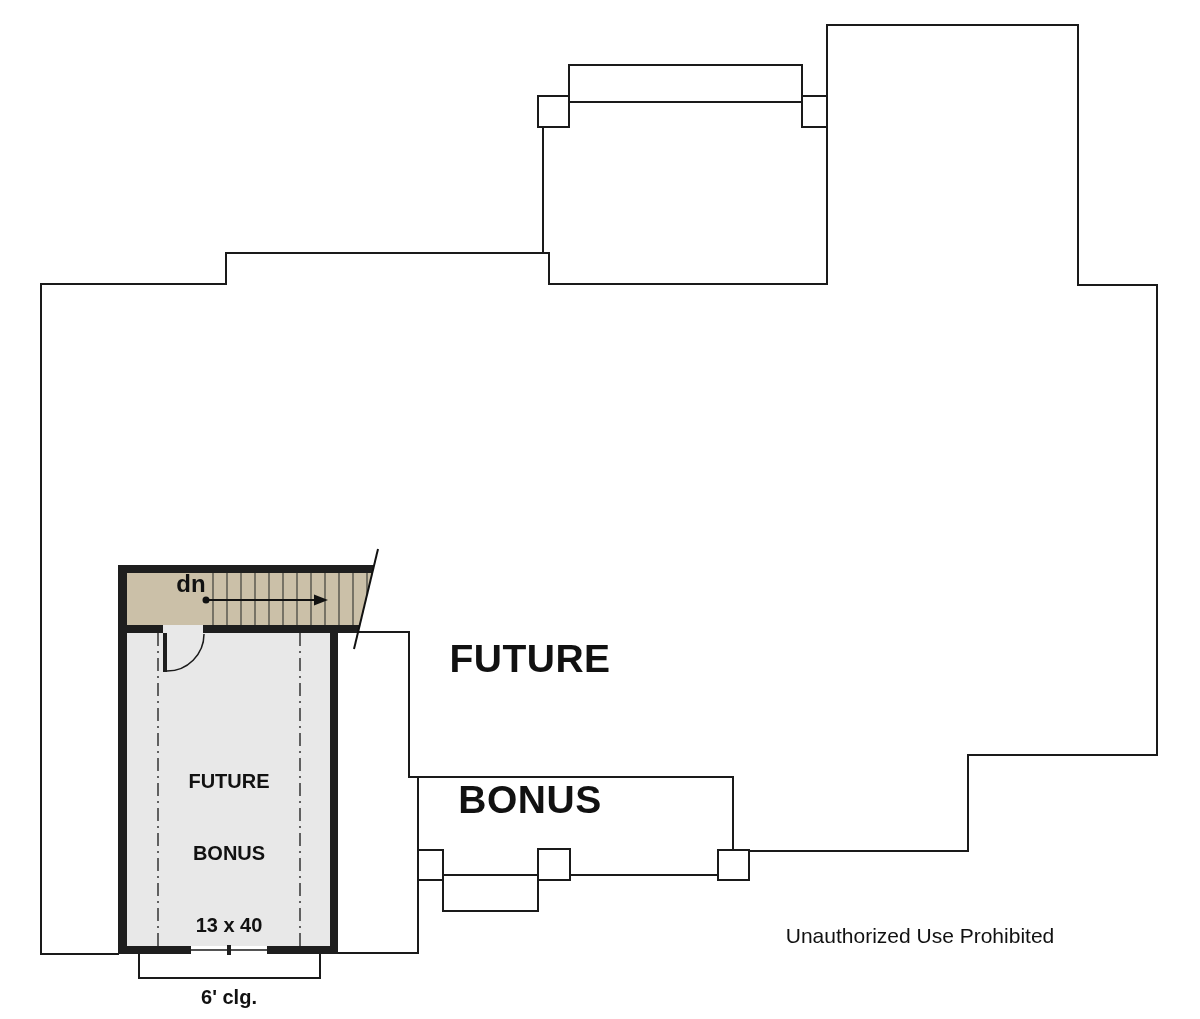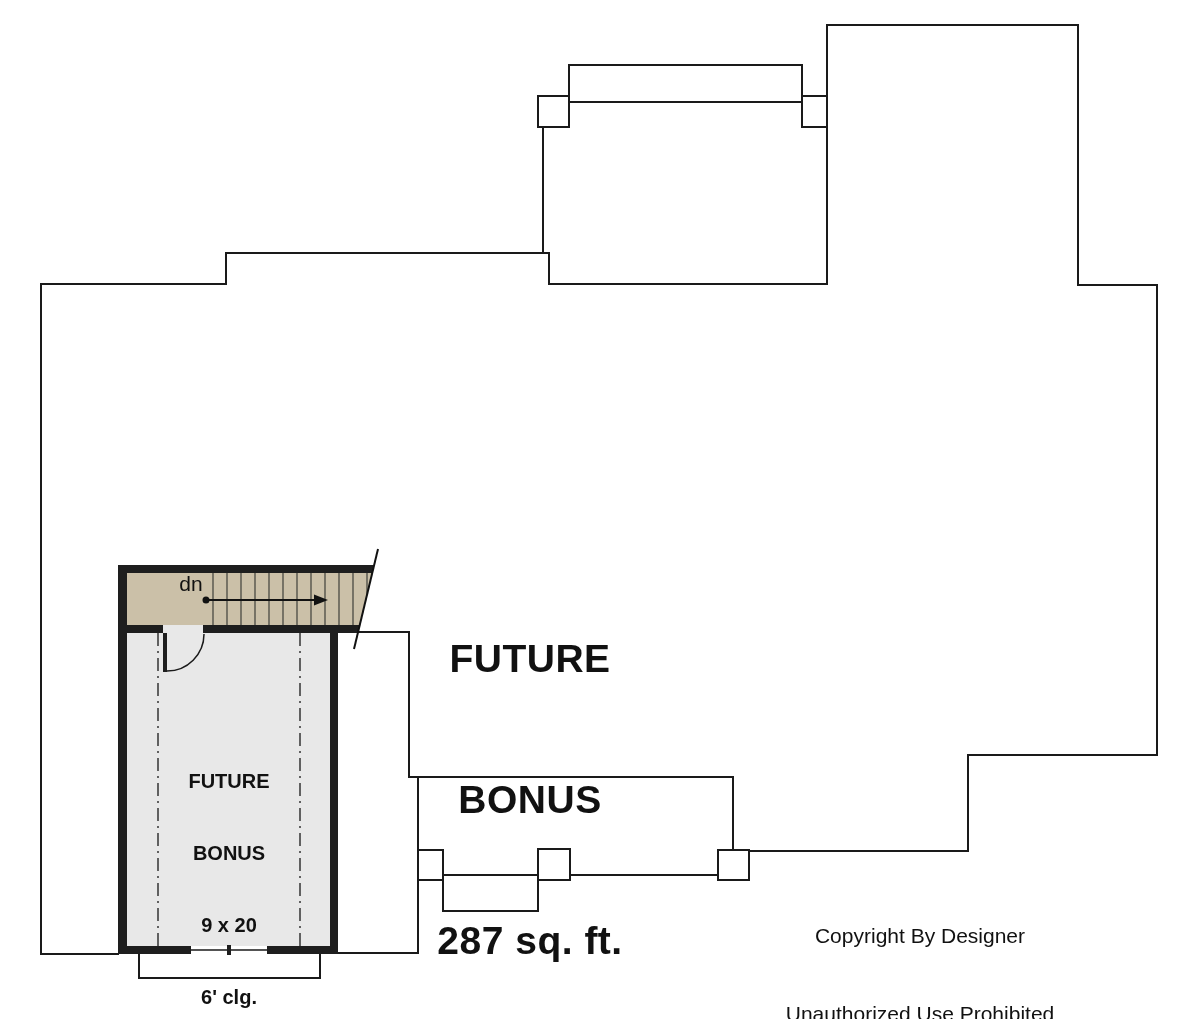--- a/index.html
+++ b/index.html
@@ -30,21 +30,21 @@
   .main-callout{
     left:390px;top:541px;width:280px;
     font-size:39px;font-weight:bold;line-height:47px;letter-spacing:0.5px;
   }
   .room-label{
     left:128px;top:721px;width:202px;
     font-size:20px;font-weight:bold;line-height:24px;
   }
   .dn-label{
     left:174px;top:573px;width:34px;
-    font-size:21px;font-weight:normal;line-height:22px;
+    font-size:24px;font-weight:bold;line-height:22px;
   }
   .copyright{
     left:769px;top:871px;width:302px;
     font-size:21px;font-weight:normal;line-height:26px;
   }
 </style>
 </head>
 <body>
 
 <div class="canvas">
@@ -128,31 +128,29 @@
       <line class="dashdot" x1="158" y1="633" x2="158" y2="946"></line>
       <line class="dashdot" x1="300" y1="633" x2="300" y2="946"></line>
     </g>
 
     <line class="arrow-line" x1="378" y1="549" x2="354" y2="649"></line>
   </svg>
 
   <div class="label main-callout">
     <div>FUTURE</div>
     <div>BONUS</div>
-    <div>287 sq. ft.</div>
   </div>
 
   <div class="label room-label">
     <div>FUTURE</div>
     <div>BONUS</div>
-    <div>9 x 20</div>
+    <div>13 x 40</div>
     <div>6' clg.</div>
     
   </div>
 
   <div class="label dn-label">dn</div>
 
   <div class="label copyright">
-    <div>Copyright By Designer</div>
     <div>Unauthorized Use Prohibited</div>
   </div>
 
 </div>
 
 </body></html>

